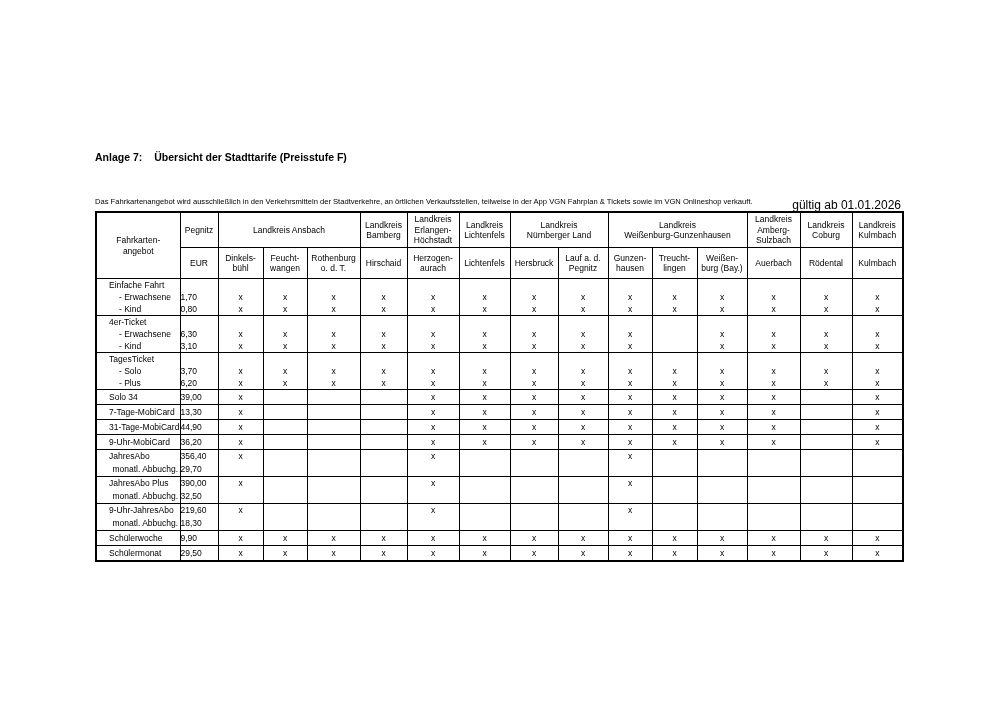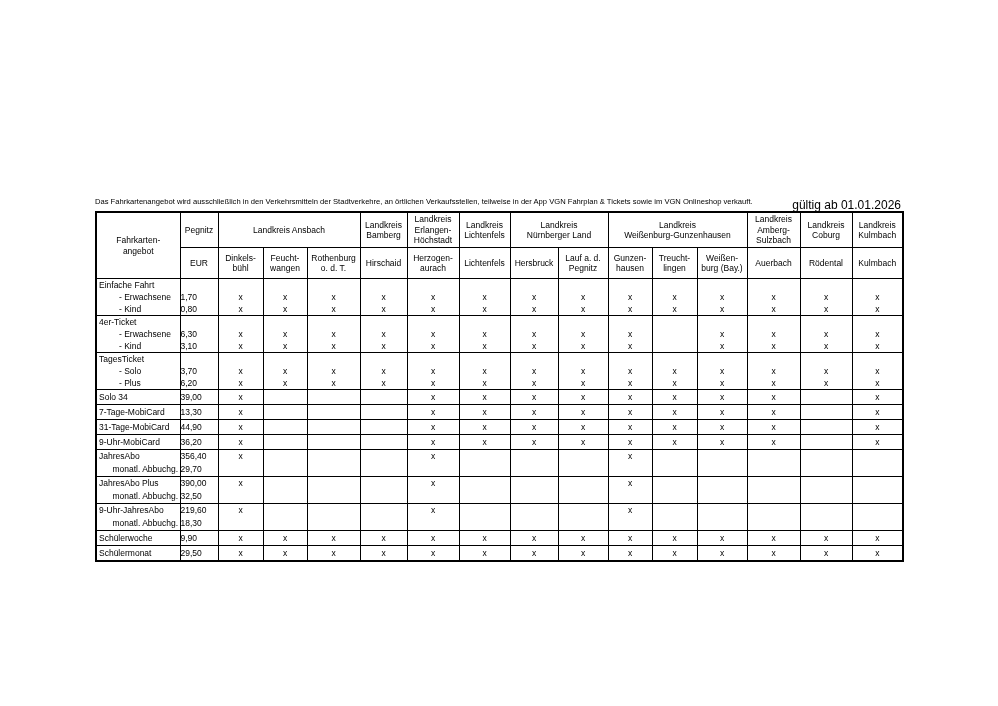--- a/index.html
+++ b/index.html
@@ -56,30 +56,33 @@
     border-top: none;
     border-bottom: none;
     line-height: 11px;
   }
   tr.category td, tr.standalone td, tr.abo-main td { border-top: 1.5px solid #000; }
 
   tr.category td, tr.item td { height: 12px; }
   tr.standalone td { height: 14px; }
   tr.abo-main td, tr.abo-sub td { height: 13px; }
 
-  td.lbl { text-align: left; padding-left: 2px; white-space: nowrap; }
+  td.lbl { text-align: left; padding-left: 12px; white-space: nowrap; }
   tr.item td.lbl { padding-left: 22px; }
   tr.abo-sub td.lbl { padding-left: 14px; text-align: center; }
   td.price { text-align: left; padding-right: 2px; white-space: nowrap; }
   td.mark { text-align: center; }
 </style>
 </head>
 <body>
 
 <div class="page">
+  <div class="title">
+    <span class="t1">Anlage 7:</span><span class="t2">Übersicht der Stadttarife (Preisstufe F)</span>
+  </div>
   <div class="subtitle">Das Fahrkartenangebot wird ausschließlich in den Verkehrsmitteln der Stadtverkehre, an örtlichen Verkaufsstellen, teilweise in der App VGN Fahrplan &amp; Tickets sowie im VGN Onlineshop verkauft.</div>
   <div class="valid">gültig ab 01.01.2026</div>
   <table class="fares">
       <colgroup>
         <col style="width: 84px;">
         <col style="width: 38px;">
         <col style="width: 45px;">
         <col style="width: 44px;">
         <col style="width: 53px;">
         <col style="width: 47px;">

